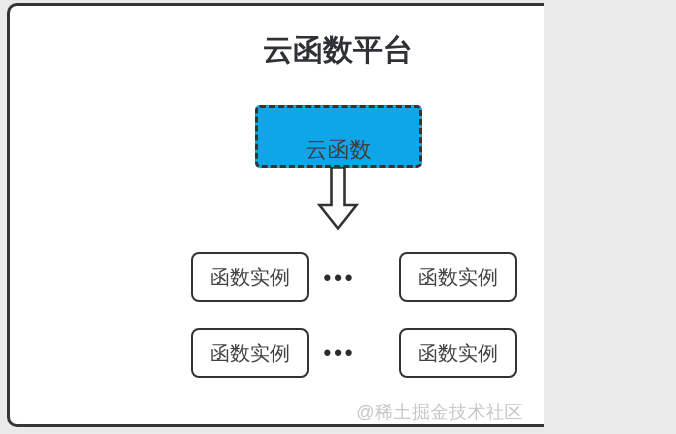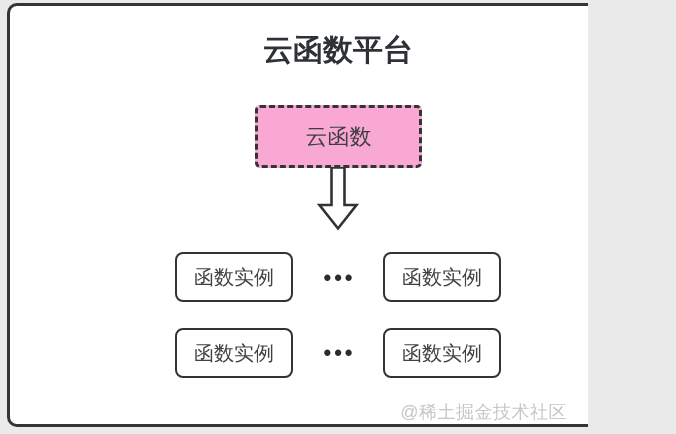--- a/index.html
+++ b/index.html
@@ -1,20 +1,20 @@
 <!DOCTYPE html>
 <html><head>
 <meta charset="utf-8">
 <style>
   * { margin: 0; padding: 0; box-sizing: border-box; }
   html, body { background: #eaeaea; }
   body { font-family: "Liberation Sans", sans-serif; }
   #canvas {
     position: relative;
-    width: 588px;
+    width: 544px;
     height: 434px;
     background: #eaeaea;
     overflow: hidden;
   }
   .panel {
     position: absolute;
     left: 7px; top: 3px;
     width: 661px; height: 424px;
     background: #ffffff;
     border: 3px solid #353535;
@@ -26,45 +26,46 @@
     width: 676px;
     text-align: center;
     font-size: 30px;
     font-weight: 700;
     color: #2e3135;
   }
   .dashed-box {
     position: absolute;
     left: 255px; top: 105px;
     width: 167px; height: 63px;
-    background: #f9a8d4;
+    background: #0ea5e9;
     border: 3px dashed #343434;
     border-radius: 5px;
     display: flex;
-    align-items: center;
+    align-items: flex-end;
     justify-content: center;
     font-size: 22px;
     color: #3e3e3e;
   }
   .arrow-wrap {
     position: absolute;
     left: 316px; top: 167px;
     width: 44px; height: 64px;
   }
   .instance-box {
     position: absolute;
     width: 118px; height: 50px;
     background: #ffffff;
     border: 2.5px solid #333333;
     border-radius: 8px;
     display: flex;
     align-items: center;
     justify-content: center;
     font-size: 20px;
     color: #414141;
+    margin-left: 16px;
   }
   .box-r1-left  { left: 175px; top: 252px; }
   .box-r1-right { left: 383px; top: 252px; }
   .box-r2-left  { left: 175px; top: 328px; }
   .box-r2-right { left: 383px; top: 328px; }
   .dots {
     position: absolute;
     left: 312px;
     width: 52px;
     text-align: center;

